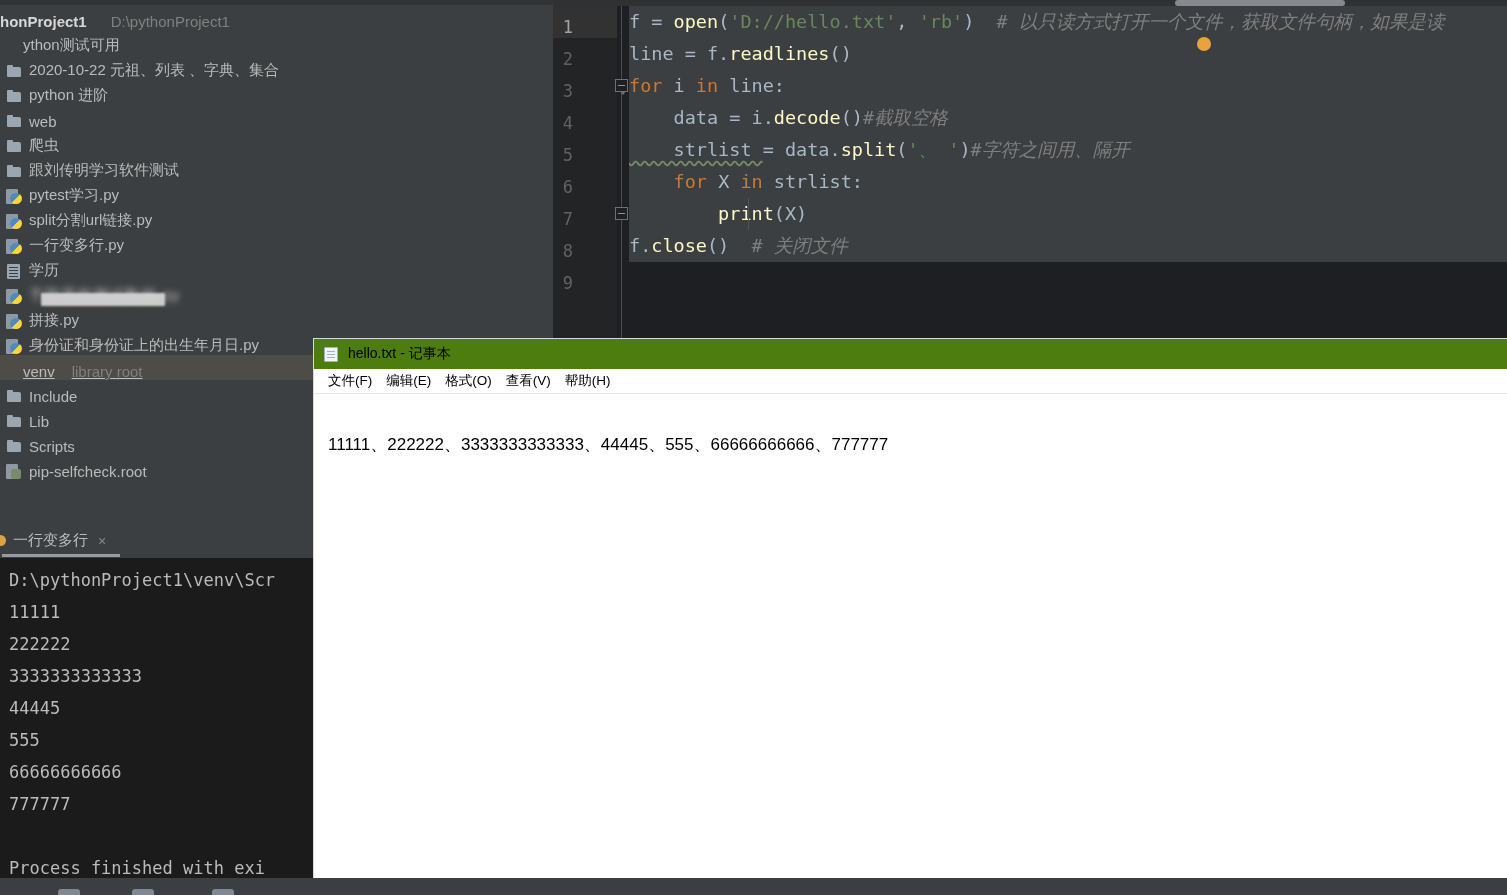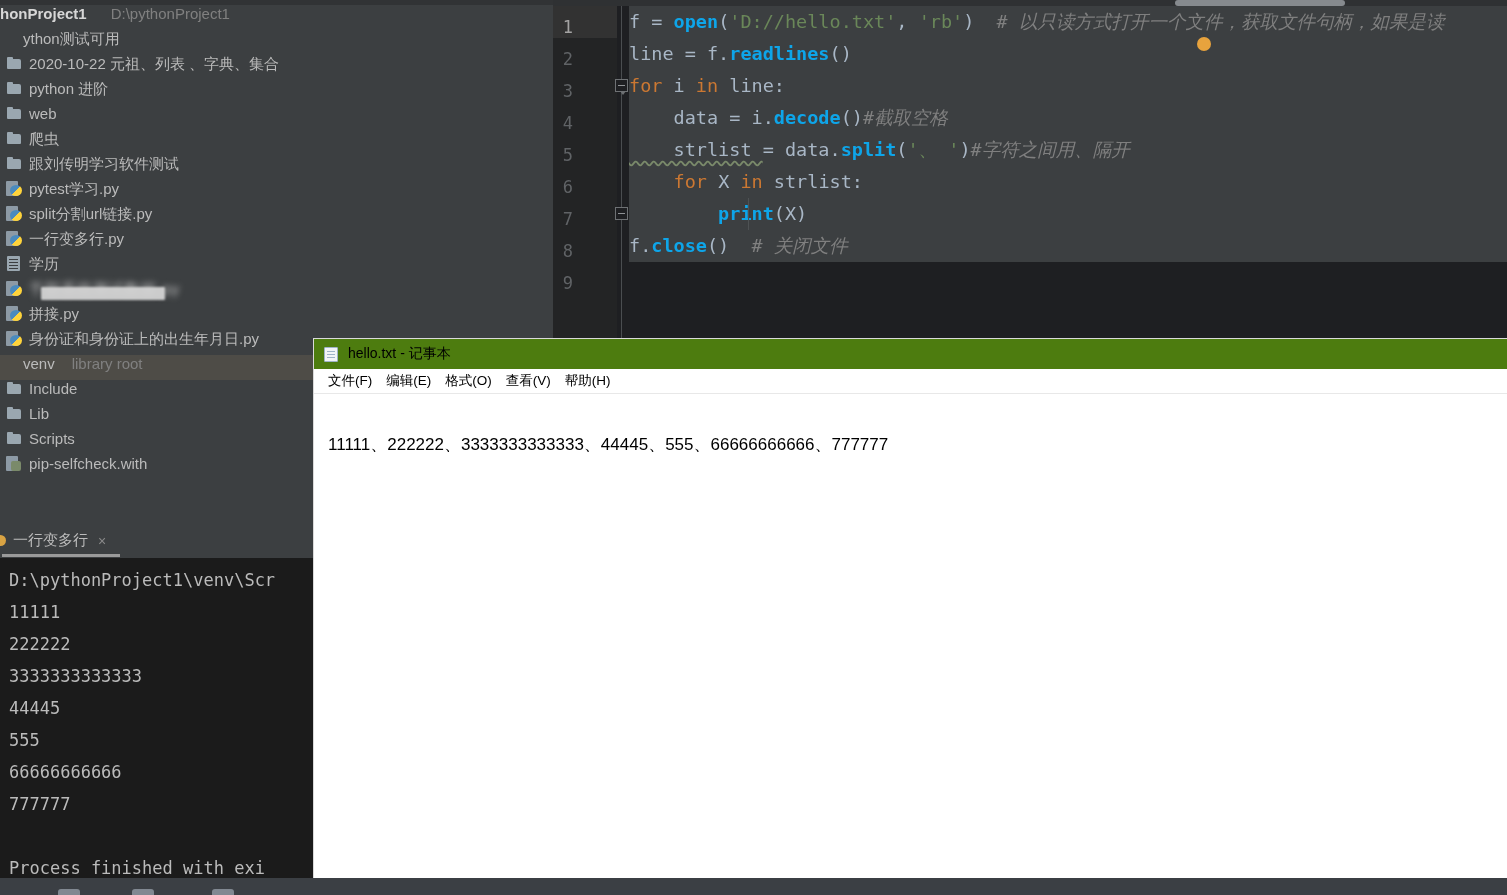--- a/index.html
+++ b/index.html
@@ -38,40 +38,41 @@
     background:#313335;
   }
   .tree {
     position: absolute;
     left: 0; top: 5px;
     width: 100%;
   }
   .tree-row {
     height: 25px;
     display: flex;
-    align-items: flex-start;
+    align-items: flex-end;
     padding-left: 0px;
     box-sizing: border-box;
     white-space: nowrap;
     color: #bbbbbb;
     font-size: 15px;
   }
   .tree-row.root {
     font-weight: bold;
     color: #d7d7d7;
     padding-left: 0;
   }
   .tree-row .sub {
     font-weight: normal;
     color: #808080;
     margin-left: 24px;
     font-size: 15px;
   }
   .tree-row.selected {
     background: #4e4c47;
+    text-decoration: underline;
   }
   .tree-row .lbl-grey {
     color: #808080;
     margin-left: 9px;
     padding-left: 8px;
   }
   .indent-1 { padding-left: 6px; }
 
   .ico {
     width: 17px; height: 17px;
@@ -252,21 +253,21 @@
     left: 76px; top: 6px;
     width: 878px;
     font-family: "DejaVu Sans Mono", monospace;
     font-size: 18.5px;
     line-height: 32px;
     white-space: pre;
     color: #a9b7c6;
   }
   .code-line { height: 32px; }
   .kw  { color: #cc7832; }
-  .fn  { color: #0ea5e9; font-weight: bold; }
+  .fn  { color: #fef9c3; }
   .str { color: #6a8759; }
   .id  { color: #a9b7c6; }
   .cm  { color: #808080; font-style: italic; }
   .cmzh { color: #7f7f7f; font-style: italic; font-family:"DejaVu Serif", serif; }
   .squiggle {
     text-decoration: underline;
     text-decoration-style: wavy;
     text-decoration-color: #7a8a6a;
     text-underline-offset: 4px;
   }
@@ -501,21 +502,21 @@
         <div class="tree-row indent-1">
           <span class="ico ico-folder"></span>
           <span>Lib</span>
         </div>
         <div class="tree-row indent-1">
           <span class="ico ico-folder"></span>
           <span>Scripts</span>
         </div>
         <div class="tree-row indent-1">
           <span class="ico ico-json"></span>
-          <span>pip-selfcheck.with</span>
+          <span>pip-selfcheck.root</span>
         </div>
       </div>
   </div>
 
   <div id="editor">
     <div id="editor-hscroll-track">
       <div id="editor-hscroll-thumb"></div>
     </div>
     <div id="gutter">
       <div id="gutter-cur-hl"></div>

